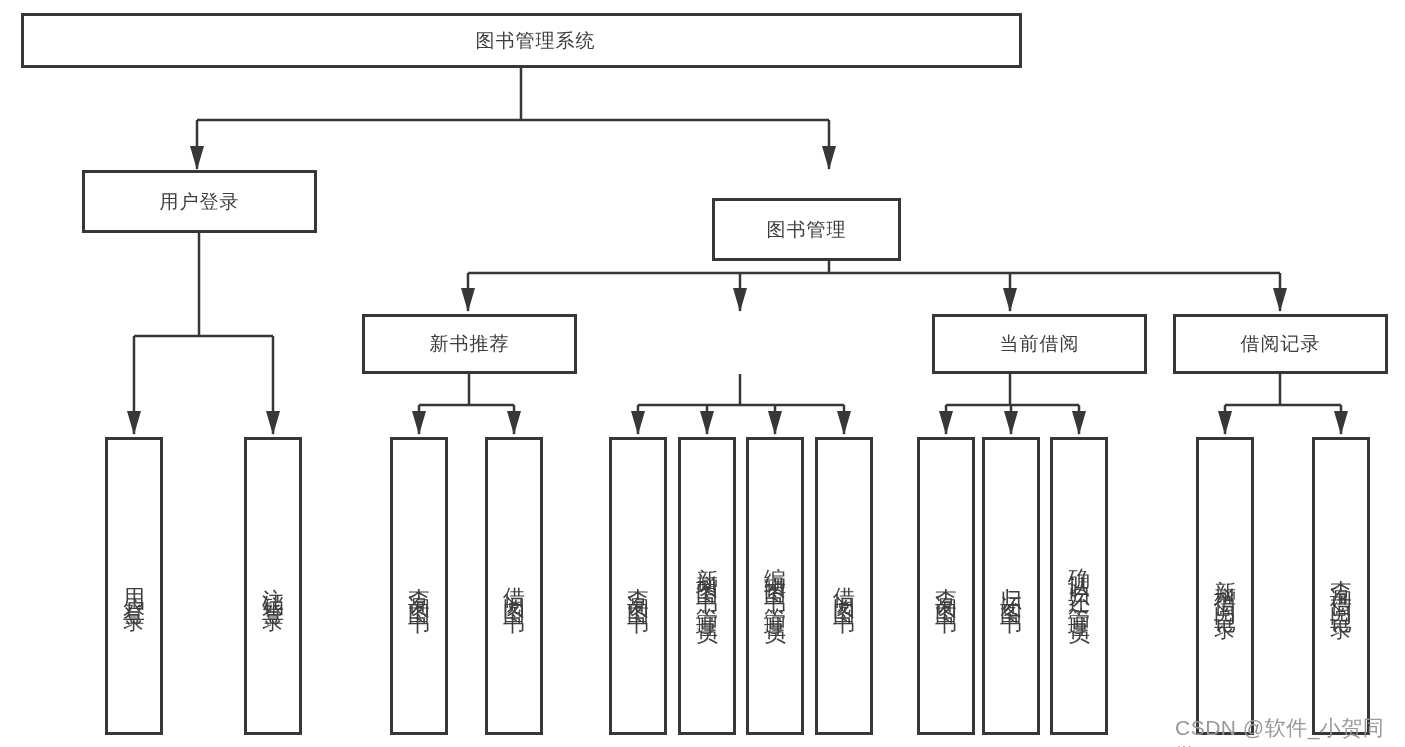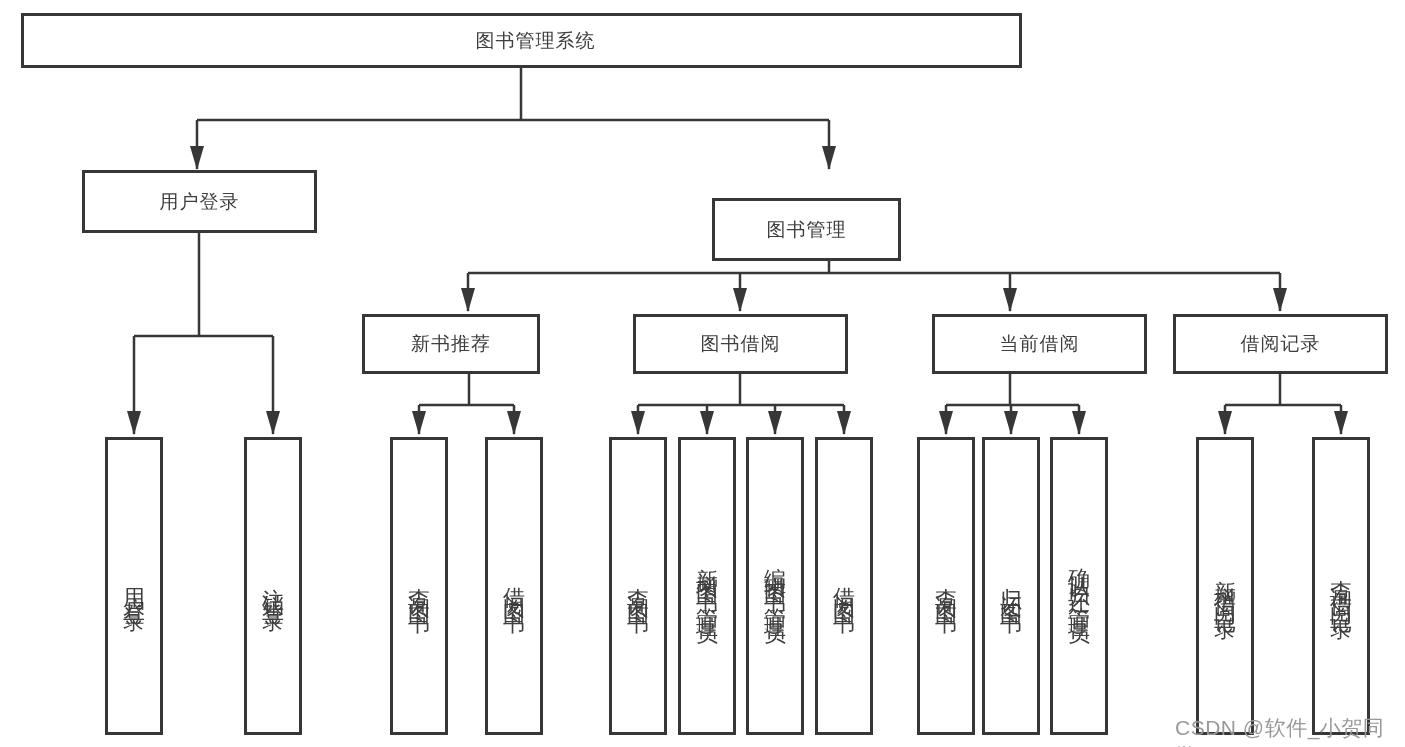--- a/index.html
+++ b/index.html
@@ -74,25 +74,22 @@
     <span>图书管理系统</span>
   </div>
 
   <div class="node" style="left:82px;top:170px;width:235px;height:63px;">
     <span>用户登录</span>
   </div>
   <div class="node" style="left:712px;top:170px;width:189px;height:63px;margin-top:28px;">
     <span>图书管理</span>
   </div>
 
-  <div class="node" style="left:362px;top:314px;width:178px;height:60px;">
+  <div class="node" style="left:362px;top:314px;width:215px;height:60px;">
     <span>新书推荐</span>
-  </div>
-  <div class="node" style="left:633px;top:314px;width:215px;height:60px;">
-    <span>图书借阅</span>
   </div>
   <div class="node" style="left:903px;top:314px;width:215px;height:60px;margin-left:29px;">
     <span>当前借阅</span>
   </div>
   <div class="node" style="left:1173px;top:314px;width:215px;height:60px;">
     <span>借阅记录</span>
   </div>
 
   <div class="node leaf" style="left:105px;top:437px;width:58px;height:298px;">
     <span>用户登录</span>

